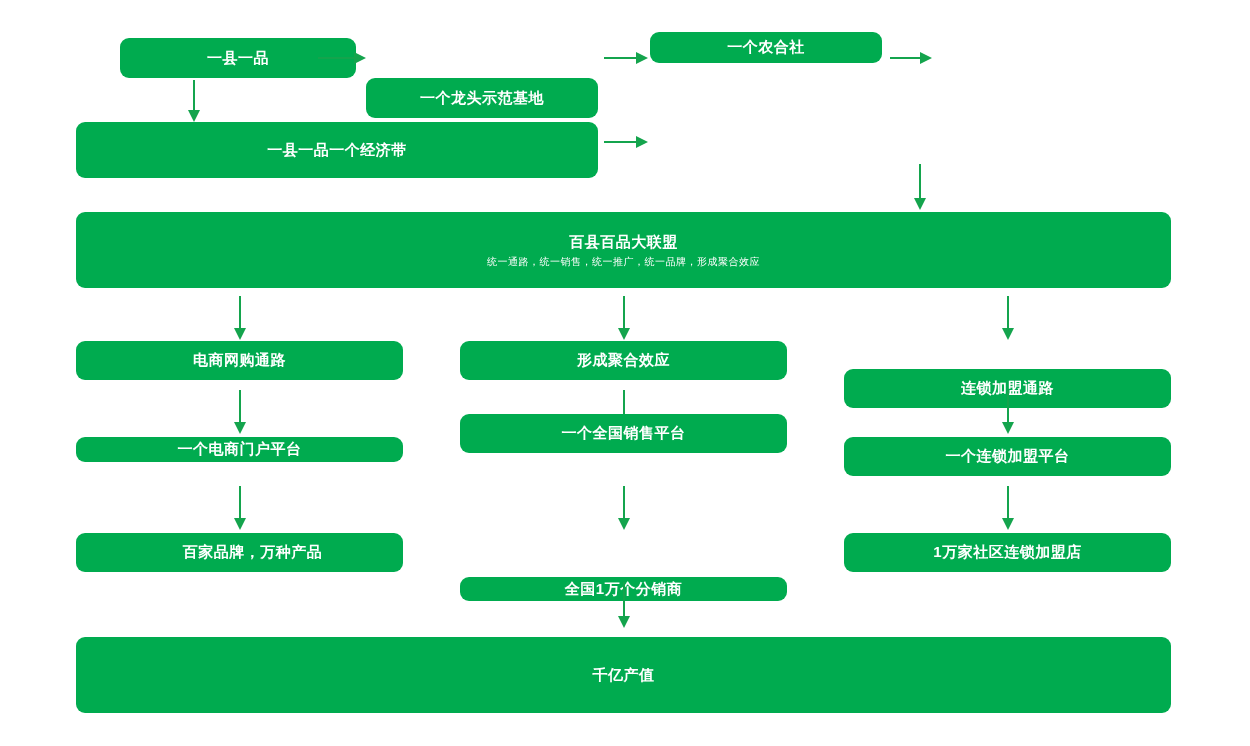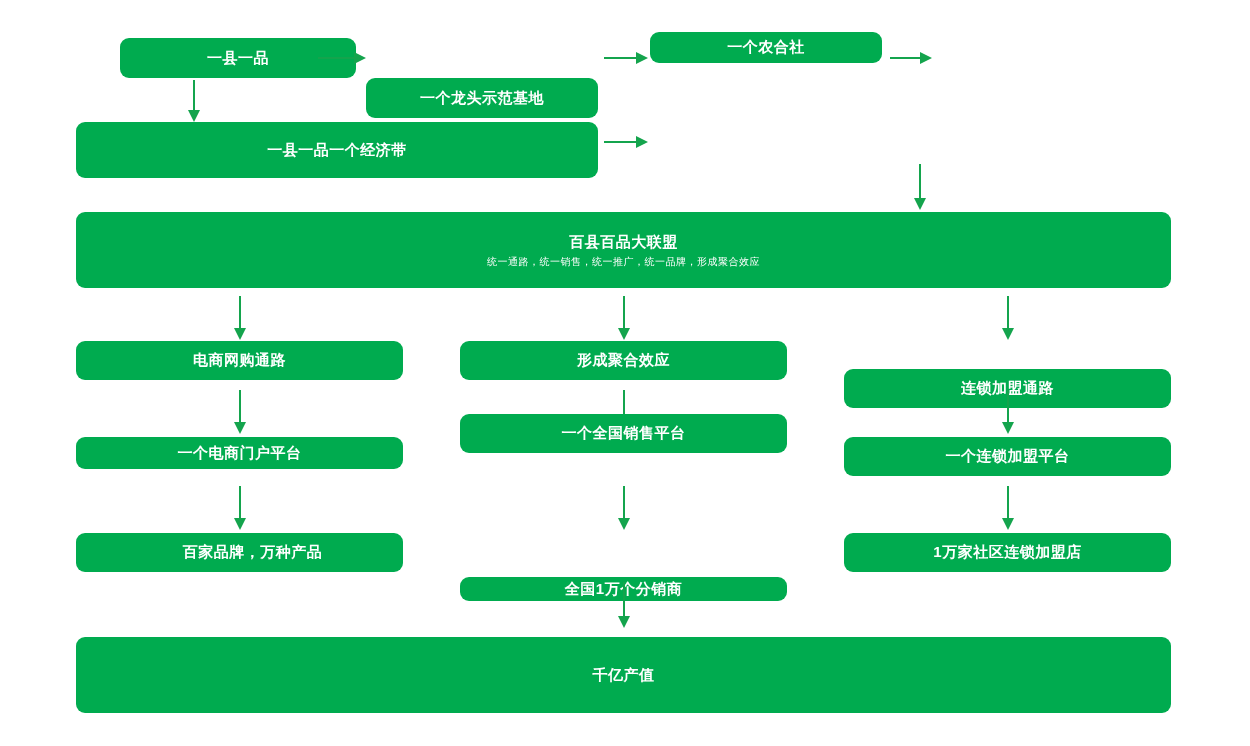--- a/index.html
+++ b/index.html
@@ -161,21 +161,21 @@
       <polygon points="2,32 14,32 8,44" fill="#14a44d"></polygon>
     </svg>
   </div>
   <div class="arrow" style="left:1000px; top:390px; width:16px; height:44px;">
     <svg width="16" height="44" viewBox="0 0 16 44">
       <line x1="8" y1="0" x2="8" y2="32" stroke="#14a44d" stroke-width="2"></line>
       <polygon points="2,32 14,32 8,44" fill="#14a44d"></polygon>
     </svg>
   </div>
 
-  <div class="node" style="left:76px; top:437px; width:327px; height:32px;">
+  <div class="node" style="left:76px; top:437px; width:327px; height:25px;">
     <span>一个电商门户平台</span>
   </div>
   <div class="node" style="left:460px; top:414px; width:327px; height:39px;">
     <span>一个全国销售平台</span>
   </div>
   <div class="node" style="left:844px; top:437px; width:327px; height:39px;">
     <span>一个连锁加盟平台</span>
   </div>
 
   <div class="arrow" style="left:232px; top:486px; width:16px; height:44px;">

